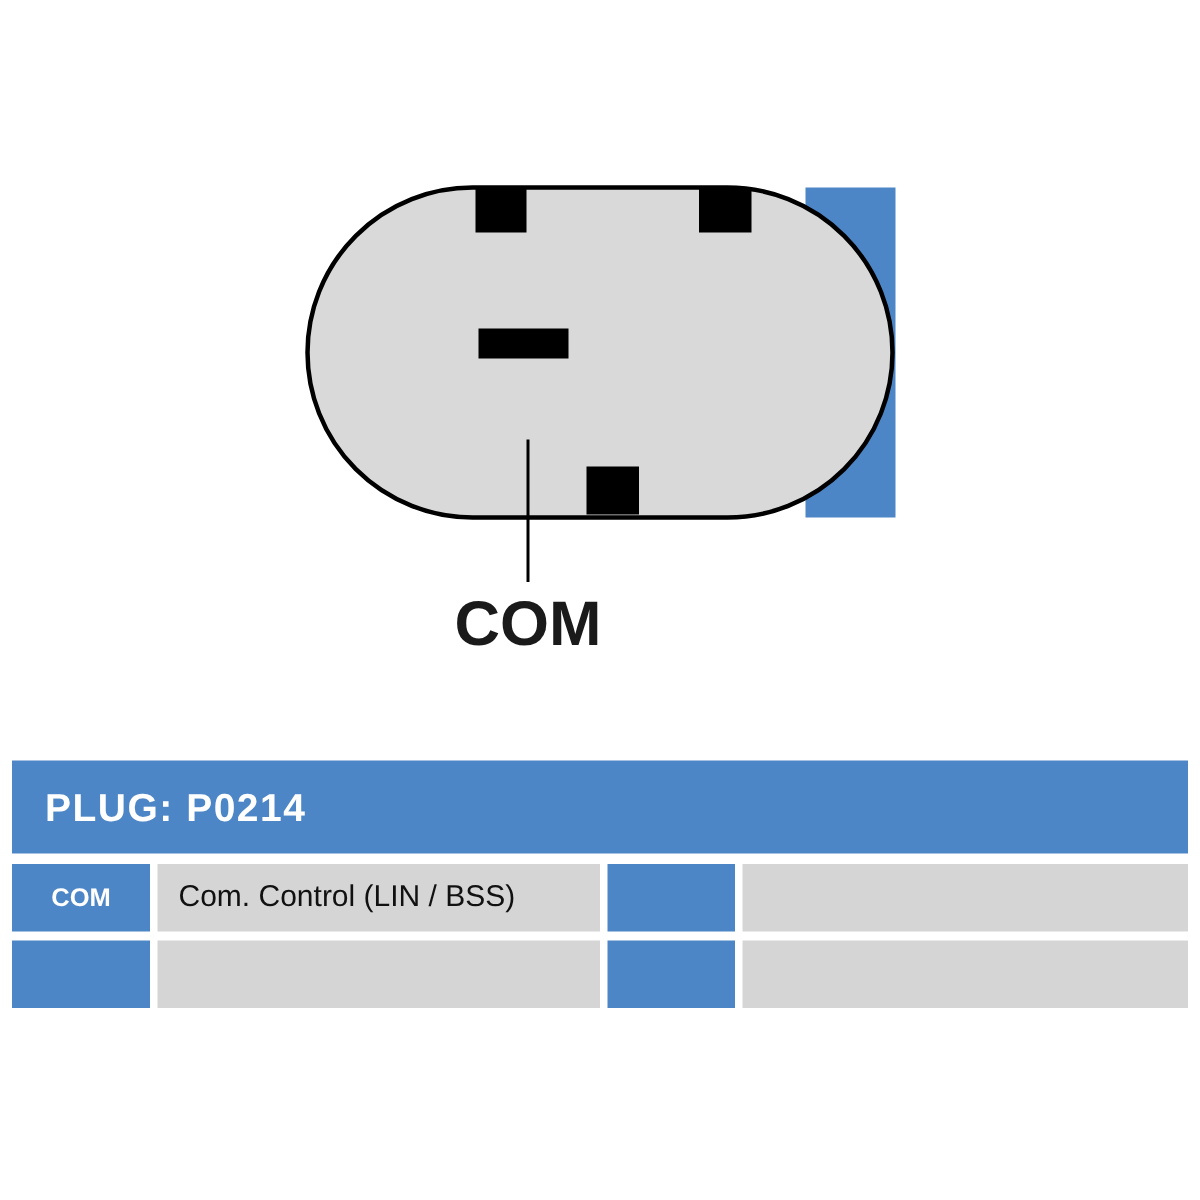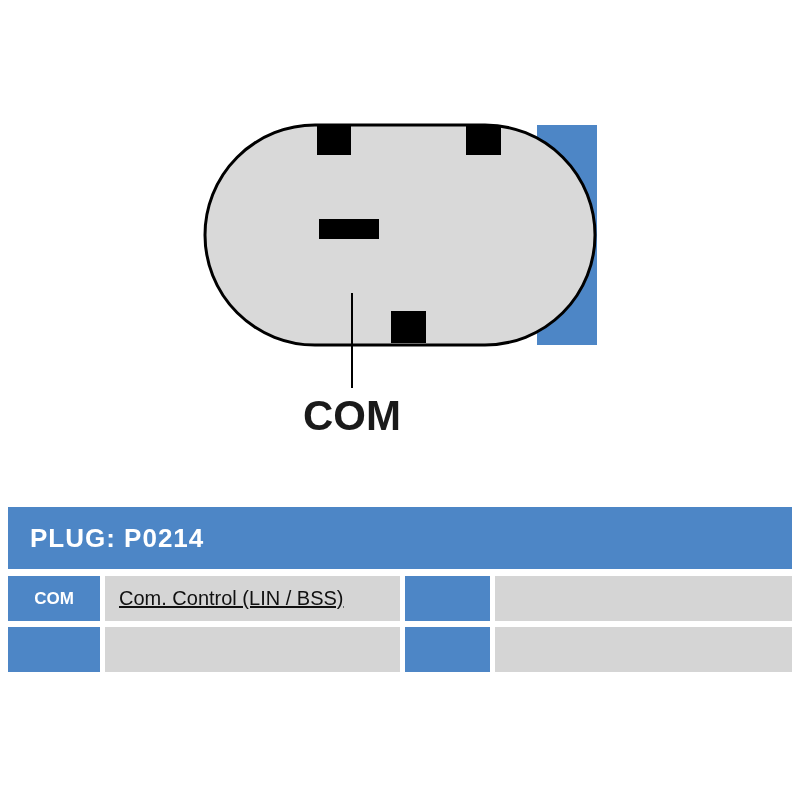--- a/index.html
+++ b/index.html
@@ -71,21 +71,20 @@
     justify-content: center;
     margin-right: 5px;
   }
   .cell.desc {
     width: 295px;
     background: #d5d5d5;
     color: #111111;
     font-size: 20px;
     padding-left: 14px;
     margin-right: 5px;
-    text-decoration: underline;
   }
   .cell.c3 {
     width: 85px;
     background: var(--accent, #4d86c6);
     margin-right: 5px;
   }
   .cell.c4 {
     flex: 1;
     background: #d5d5d5;
   }

